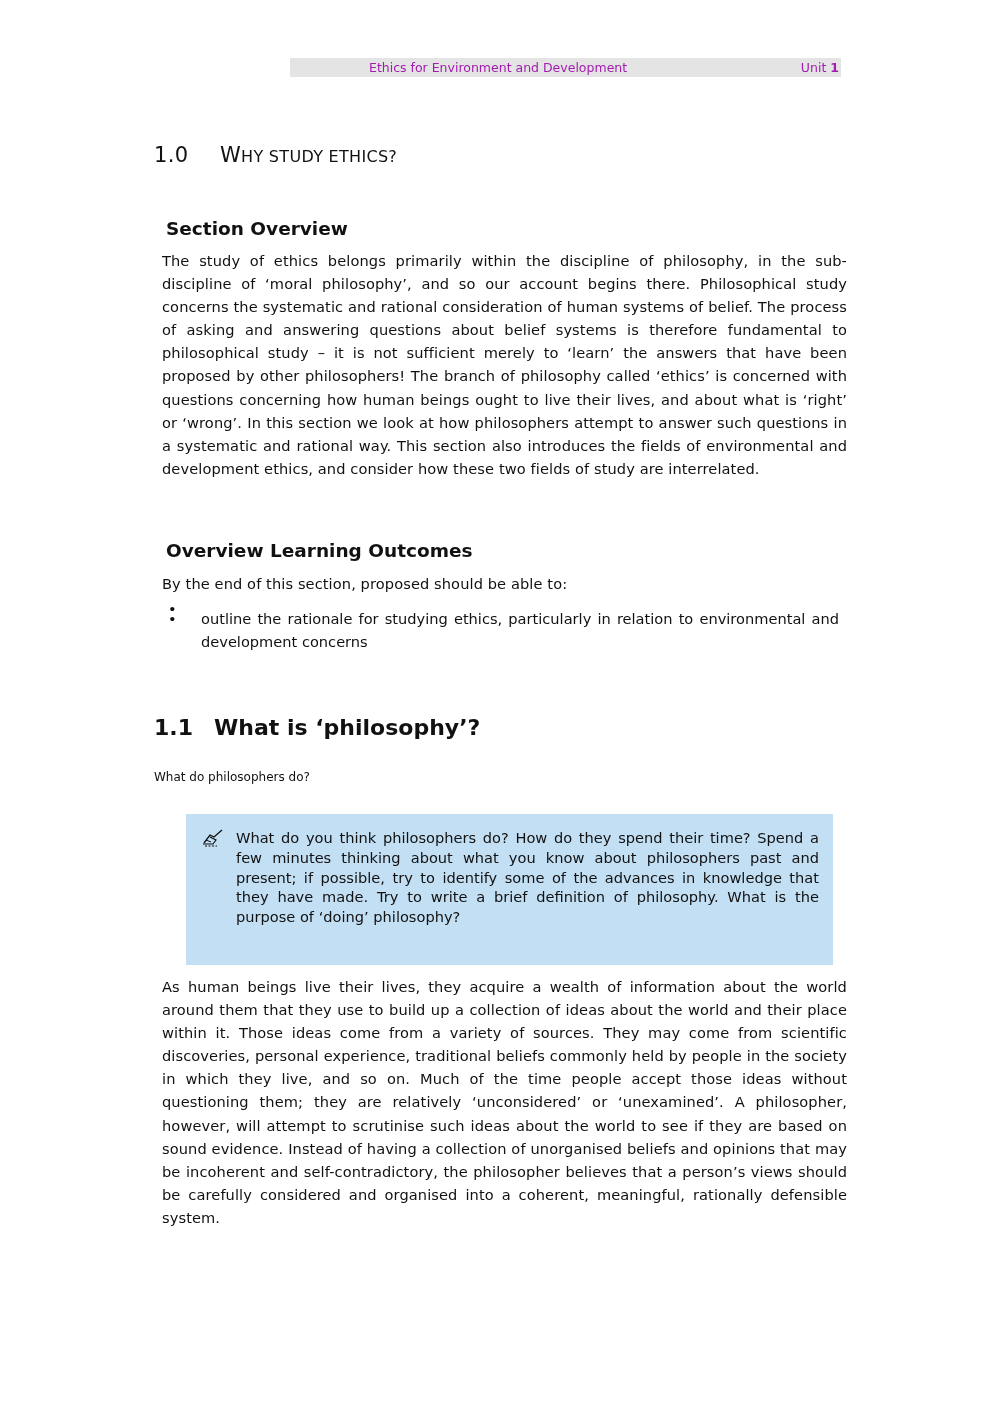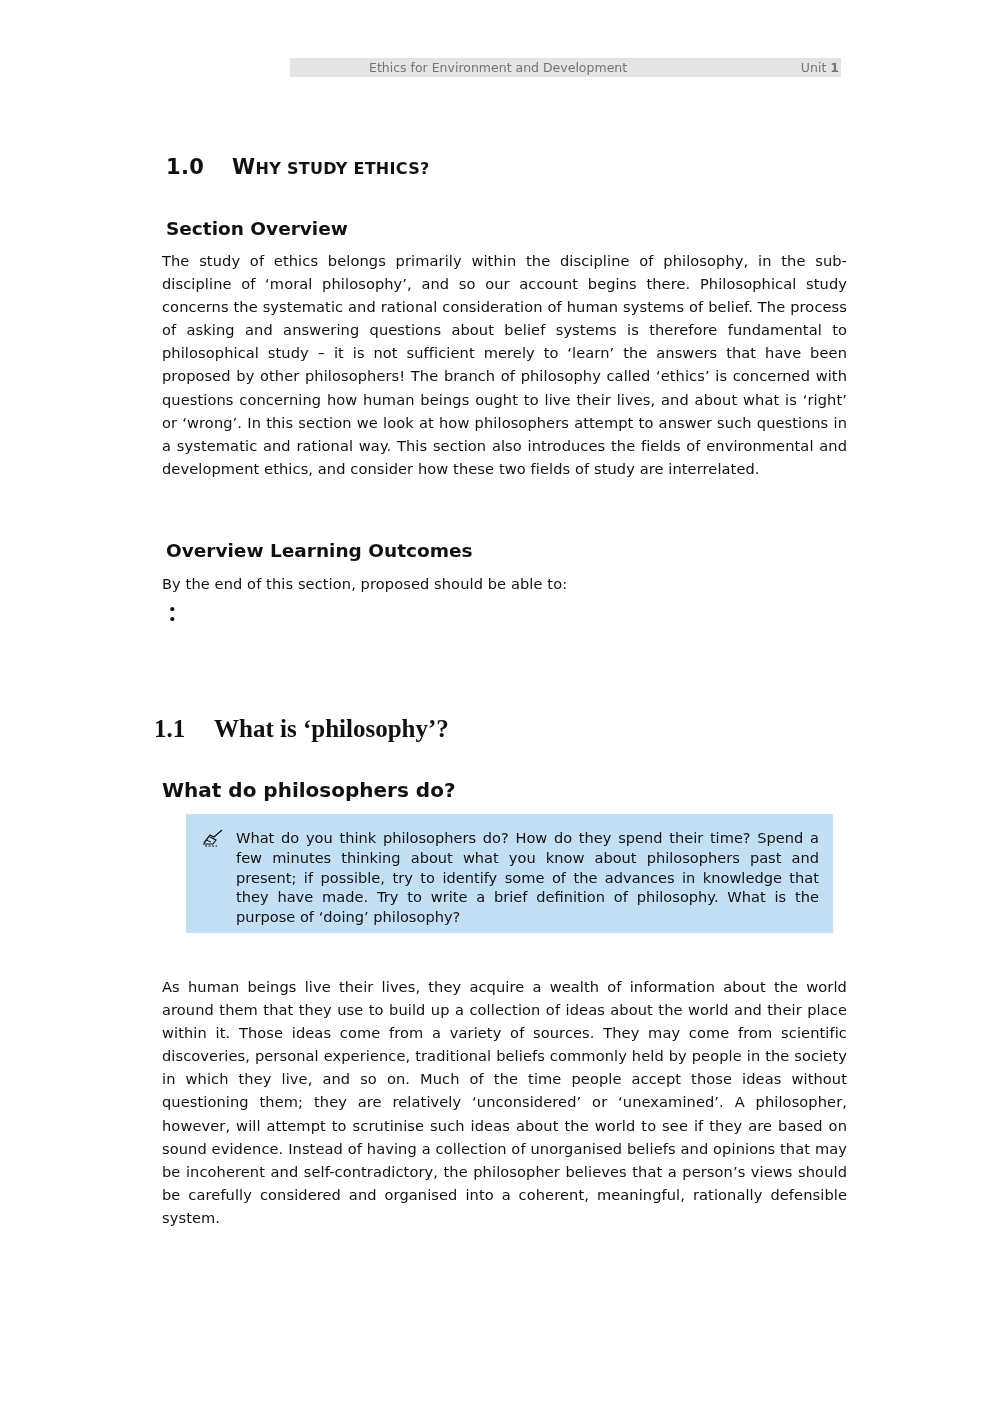--- a/index.html
+++ b/index.html
@@ -3,63 +3,63 @@
 <meta charset="utf-8">
 <style>
   html, body { margin: 0; padding: 0; background: #ffffff; }
   body {
     width: 992px; height: 1403px; position: relative; overflow: hidden;
     font-family: "DejaVu Sans", sans-serif; color: #111;
   }
   .header-bar {
     position: absolute; left: 290px; top: 58px; width: 551px; height: 19px;
     background: #e4e4e4;
-    font-size: 12.5px; color: #737373;
+    font-size: 12.5px; color: #a21caf;
   }
   .header-title { position: absolute; left: 79px; top: 2px; }
   .header-unit { position: absolute; right: 2px; top: 2px; text-align: center; }
   .header-unit b { font-weight: bold; }
 
   .h-chapter {
-    position: absolute; left: 154px; top: 143px; margin: 12px;
-    font-size: 21px; font-weight: bold; letter-spacing: 0.3px;
+    position: absolute; left: 154px; top: 143px; margin: 0;
+    font-size: 21px; font-weight: normal; letter-spacing: 0.3px;
   }
   .h-chapter .num { display: inline-block; width: 66px; }
   .h-chapter .sc-big { font-size: 21px; }
   .h-chapter .sc-small { font-size: 16px; }
 
   .h-section {
     position: absolute; left: 154px; margin: 12px;
     font-size: 18.5px; font-weight: bold;
   }
   .h-sub {
-    position: absolute; left: 154px; margin: 8px;
-    font-size: 20px; font-weight: bold;
+    position: absolute; left: 154px; margin: 0;
+    font-size: 12px; font-weight: normal;
   }
   .h-11 {
     position: absolute; left: 154px; top: 715px; margin: 0;
-    font-size: 25px; font-weight: bold; font-family: Liberation Serif, serif;
+    font-size: 22px; font-weight: bold;
   }
   .h-11 .num { display: inline-block; width: 60px; }
 
   p.body {
     position: absolute; left: 154px; width: 685px; margin: 8px;
     font-size: 14.6px; line-height: 23.1px; text-align: justify;
     letter-spacing: 0.1px;
   }
 
   .outcomes { position: absolute; left: 154px; width: 685px; top: 597px; margin: 0; padding: 0; list-style: none; }
   .outcomes li {
     position: relative; padding-left: 47px; margin-bottom: 10px;
     font-size: 14.6px; line-height: 23.1px; text-align: justify;
   }
   .outcomes .bullet { position: absolute; left: 14px; top: 0; }
 
   .activity-box {
-    position: absolute; left: 186px; top: 814px; width: 647px; height: 119px;
+    position: absolute; left: 186px; top: 814px; width: 647px; height: 151px;
     background: #c3dff4;
   }
   .activity-icon {
     position: absolute; left: 15px; top: 14px; width: 24px; height: 20px;
   }
   .activity-text {
     position: absolute; left: 50px; top: 14px; width: 583px; margin: 0;
     font-size: 14.6px; line-height: 19.8px; text-align: justify;
   }
 </style>
@@ -82,20 +82,21 @@
 <h2 class="h-section" style="top:528px;">Overview Learning Outcomes</h2>
 
 <p class="body" style="top:564px;">By the end of this section, proposed should be able to:</p>
 
 <ul class="outcomes">
   <li>
     <span class="bullet">•</span>
   </li>
   <li>
     <span class="bullet">•</span>
+    <span>outline the rationale for studying ethics, particularly in relation to environmental and development concerns</span>
   </li>
 </ul>
 
 <h2 class="h-11">
   <span class="num">1.1</span><span>What is ‘philosophy’?</span>
 </h2>
 
 <h3 class="h-sub" style="top:770px;">What do philosophers do?</h3>
 
 <div class="activity-box">

